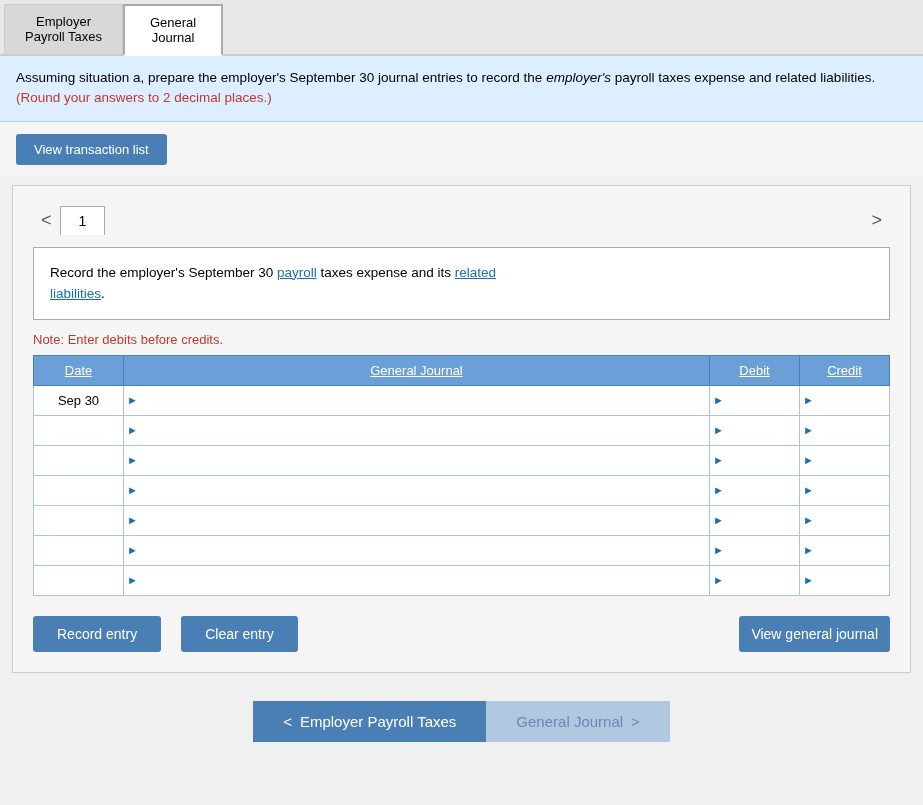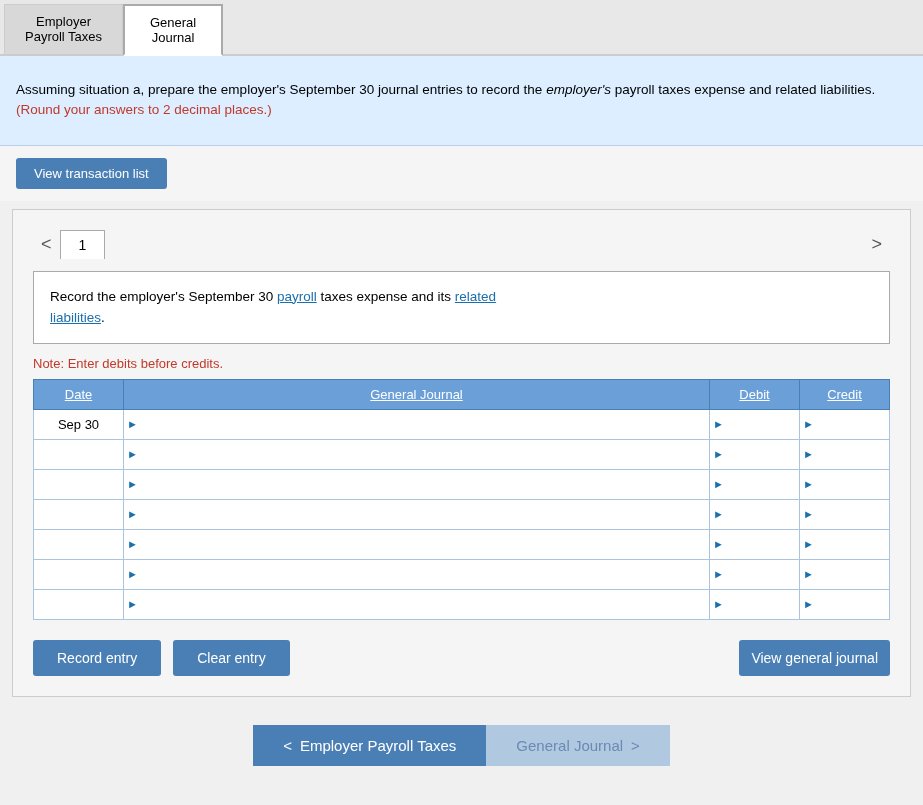--- a/index.html
+++ b/index.html
@@ -33,21 +33,21 @@
       background: #fff;
       border: 2px solid #aaa;
       border-bottom: 2px solid #fff;
       margin-bottom: -2px;
       font-weight: normal;
     }
 
     
     .instruction-bar {
       background: #dceeff;
-      padding: 24px 16px;
+      padding: 12px 16px;
       font-size: 13.5px;
       line-height: 1.5;
       border-bottom: 1px solid #b8d0e8;
     }
     .instruction-bar .highlight {
       color: #c0392b;
     }
     .instruction-bar em {
       font-style: italic;
     }
@@ -179,21 +179,21 @@
     .cell-arrow {
       color: #1a6fad;
       font-size: 11px;
       padding: 0 3px;
       flex-shrink: 0;
     }
 
     
     .action-buttons {
       display: flex;
-      gap: 0;
+      gap: 8px;
       align-items: flex-end;
     }
     .btn-action {
       background: #4a7fb5;
       color: #fff;
       border: none;
       padding: 10px 24px;
       font-size: 14px;
       cursor: pointer;
       border-radius: 3px;

